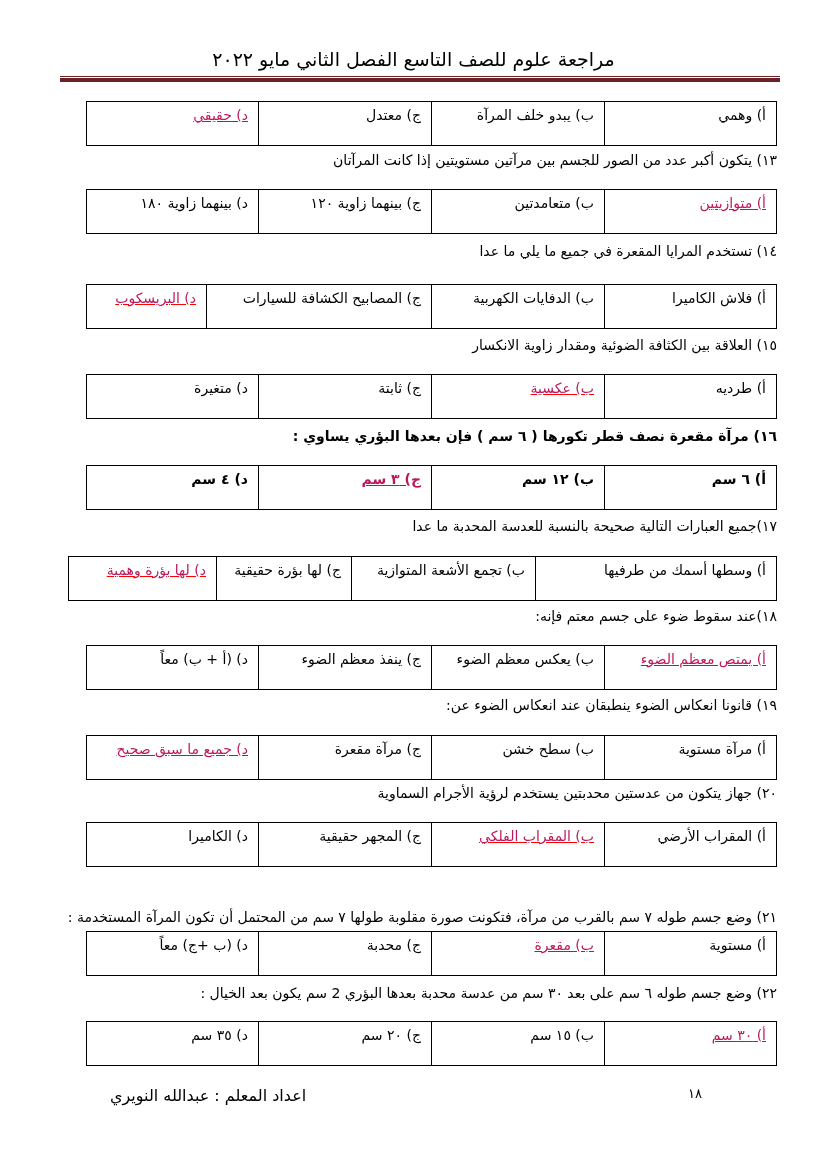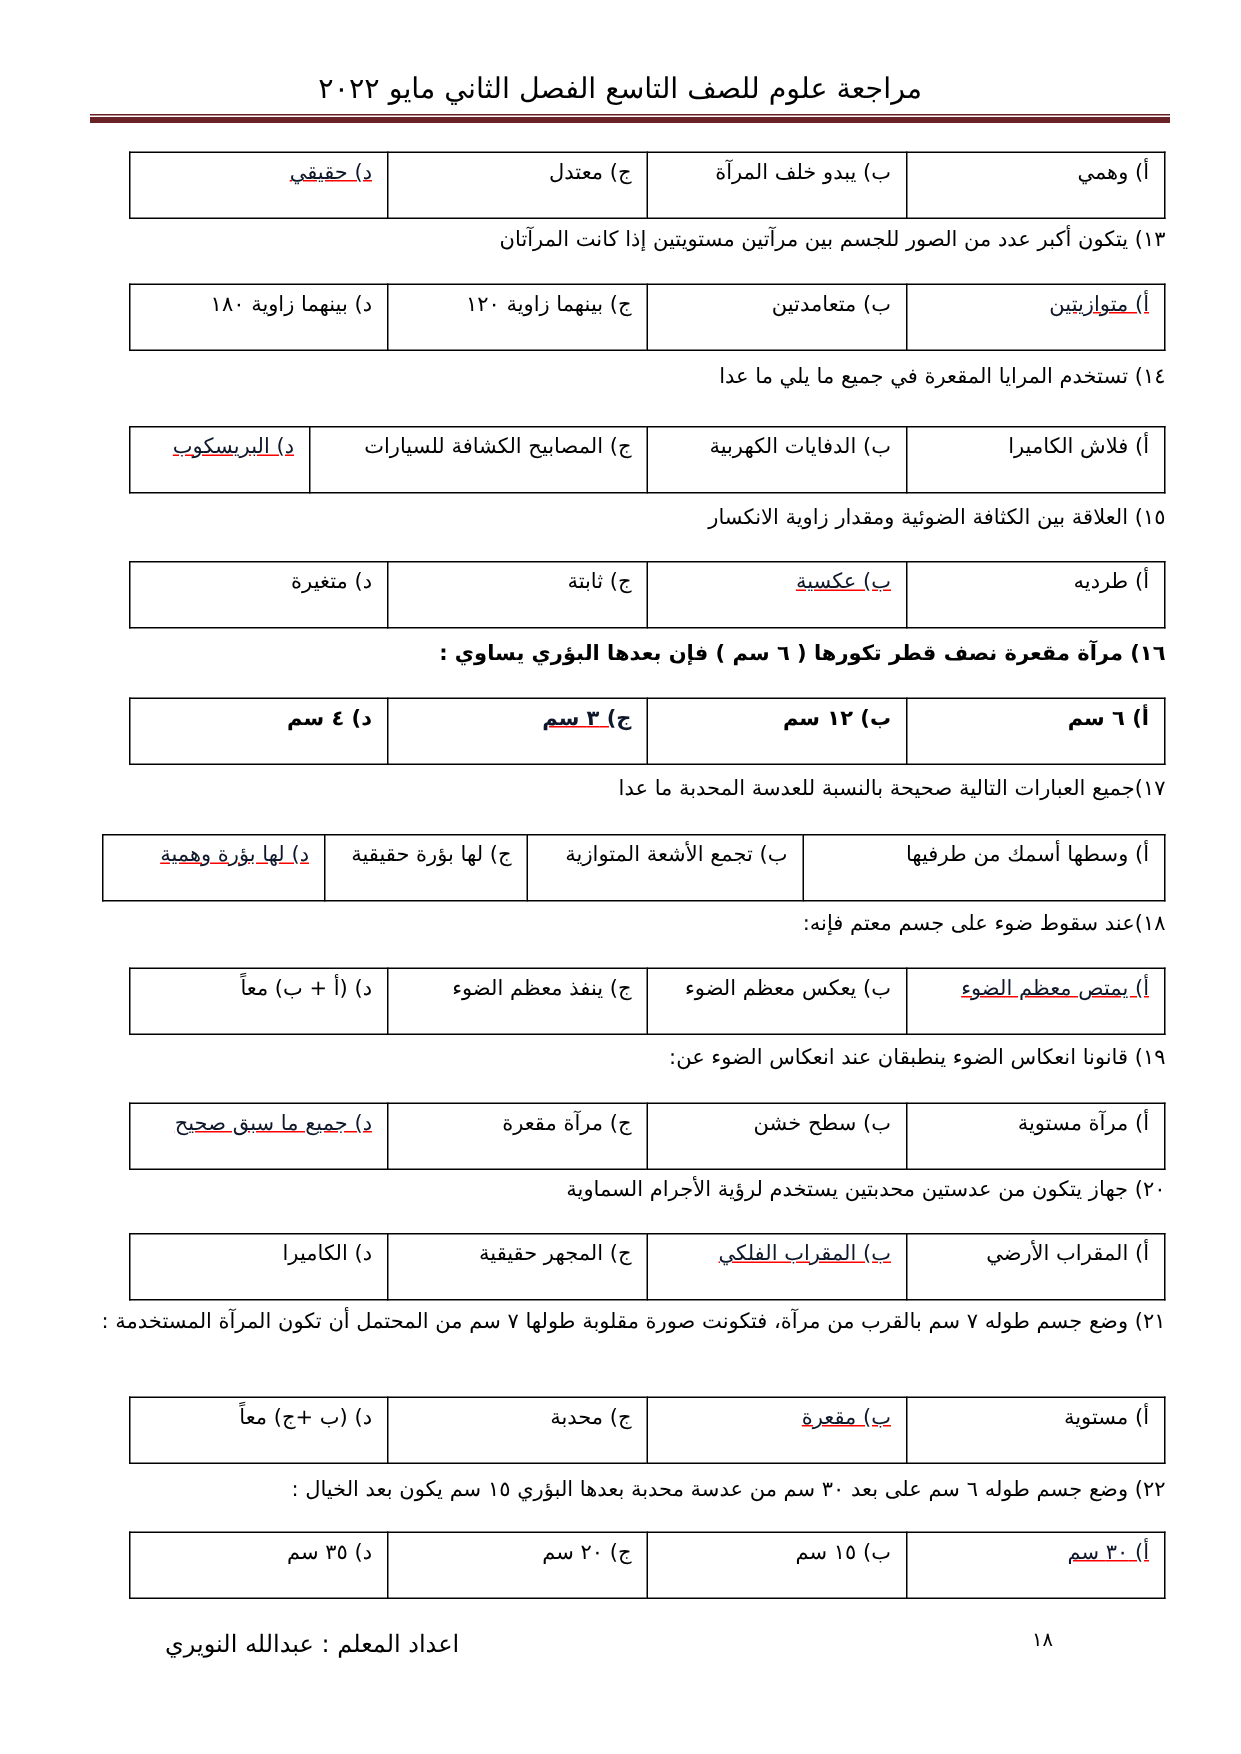--- a/index.html
+++ b/index.html
@@ -18,21 +18,21 @@
   .q.wrap { white-space: normal; width: 730px; line-height: 22px; }
   .q.bold { font-weight: bold; }
 
   table.opts {
     position: absolute; border-collapse: collapse; table-layout: fixed; direction: rtl;
   }
   table.opts td {
     border: 1.5px solid #000; height: 38px; vertical-align: top;
     padding: 5px 10px 0 8px; font-size: 14px; text-align: right; white-space: nowrap; overflow: hidden;
   }
-  td.correct span { color: #0f172a; text-decoration: underline; text-decoration-color: #ff0000; }
+  td.correct span { color: #be185d; text-decoration: underline; text-decoration-color: #ff0000; }
 
   .footer-page { position: absolute; top: 1086px; left: 688px; font-size: 13px; }
   .footer-author { position: absolute; top: 1086px; left: 110px; font-size: 16px; direction: rtl; }
 </style>
 </head>
 <body>
 
 <div class="page-title">مراجعة علوم للصف التاسع الفصل الثاني مايو ٢٠٢٢</div>
 <div class="rule-thin"></div>
 <div class="rule-thick"></div>
@@ -191,39 +191,39 @@
   <tbody>
       <tr>
     <td><span>أ) المقراب الأرضي</span></td>
     <td class="correct"><span>ب) المقراب الفلكي</span></td>
     <td><span>ج) المجهر حقيقية</span></td>
     <td><span>د) الكاميرا</span></td>
   </tr>
 </tbody>
   </table>
 
-<div class="q wrap" style="top:870px;">٢١)      وضع جسم طوله ٧ سم بالقرب من مرآة، فتكونت صورة مقلوبة طولها ٧ سم من المحتمل أن تكون المرآة المستخدمة :</div>
+<div class="q wrap" style="top:906px;">٢١)      وضع جسم طوله ٧ سم بالقرب من مرآة، فتكونت صورة مقلوبة طولها ٧ سم من المحتمل أن تكون المرآة المستخدمة :</div>
 <table class="opts" style="top:931px; left:86px; width:690px;">
   <colgroup>
       <col style="width:172px">
       <col style="width:173px">
       <col style="width:173px">
       <col style="width:172px">
     </colgroup>
   <tbody>
       <tr>
     <td><span>أ) مستوية</span></td>
     <td class="correct"><span>ب) مقعرة</span></td>
     <td><span>ج) محدبة</span></td>
     <td><span>د) (ب +ج) معاً</span></td>
   </tr>
 </tbody>
   </table>
 
-<div class="q" style="top:985px;">٢٢) وضع جسم طوله ٦ سم على بعد ٣٠ سم من عدسة محدبة بعدها البؤري ١٥ سم يكون بعد الخيال :</div>
+<div class="q" style="top:985px;">٢٢) وضع جسم طوله ٦ سم على بعد ٣٠ سم من عدسة محدبة بعدها البؤري 2 سم يكون بعد الخيال :</div>
 <table class="opts" style="top:1021px; left:86px; width:690px;">
   <colgroup>
       <col style="width:172px">
       <col style="width:173px">
       <col style="width:173px">
       <col style="width:172px">
     </colgroup>
   <tbody>
       <tr>
     <td class="correct"><span>أ) ٣٠ سم</span></td>

